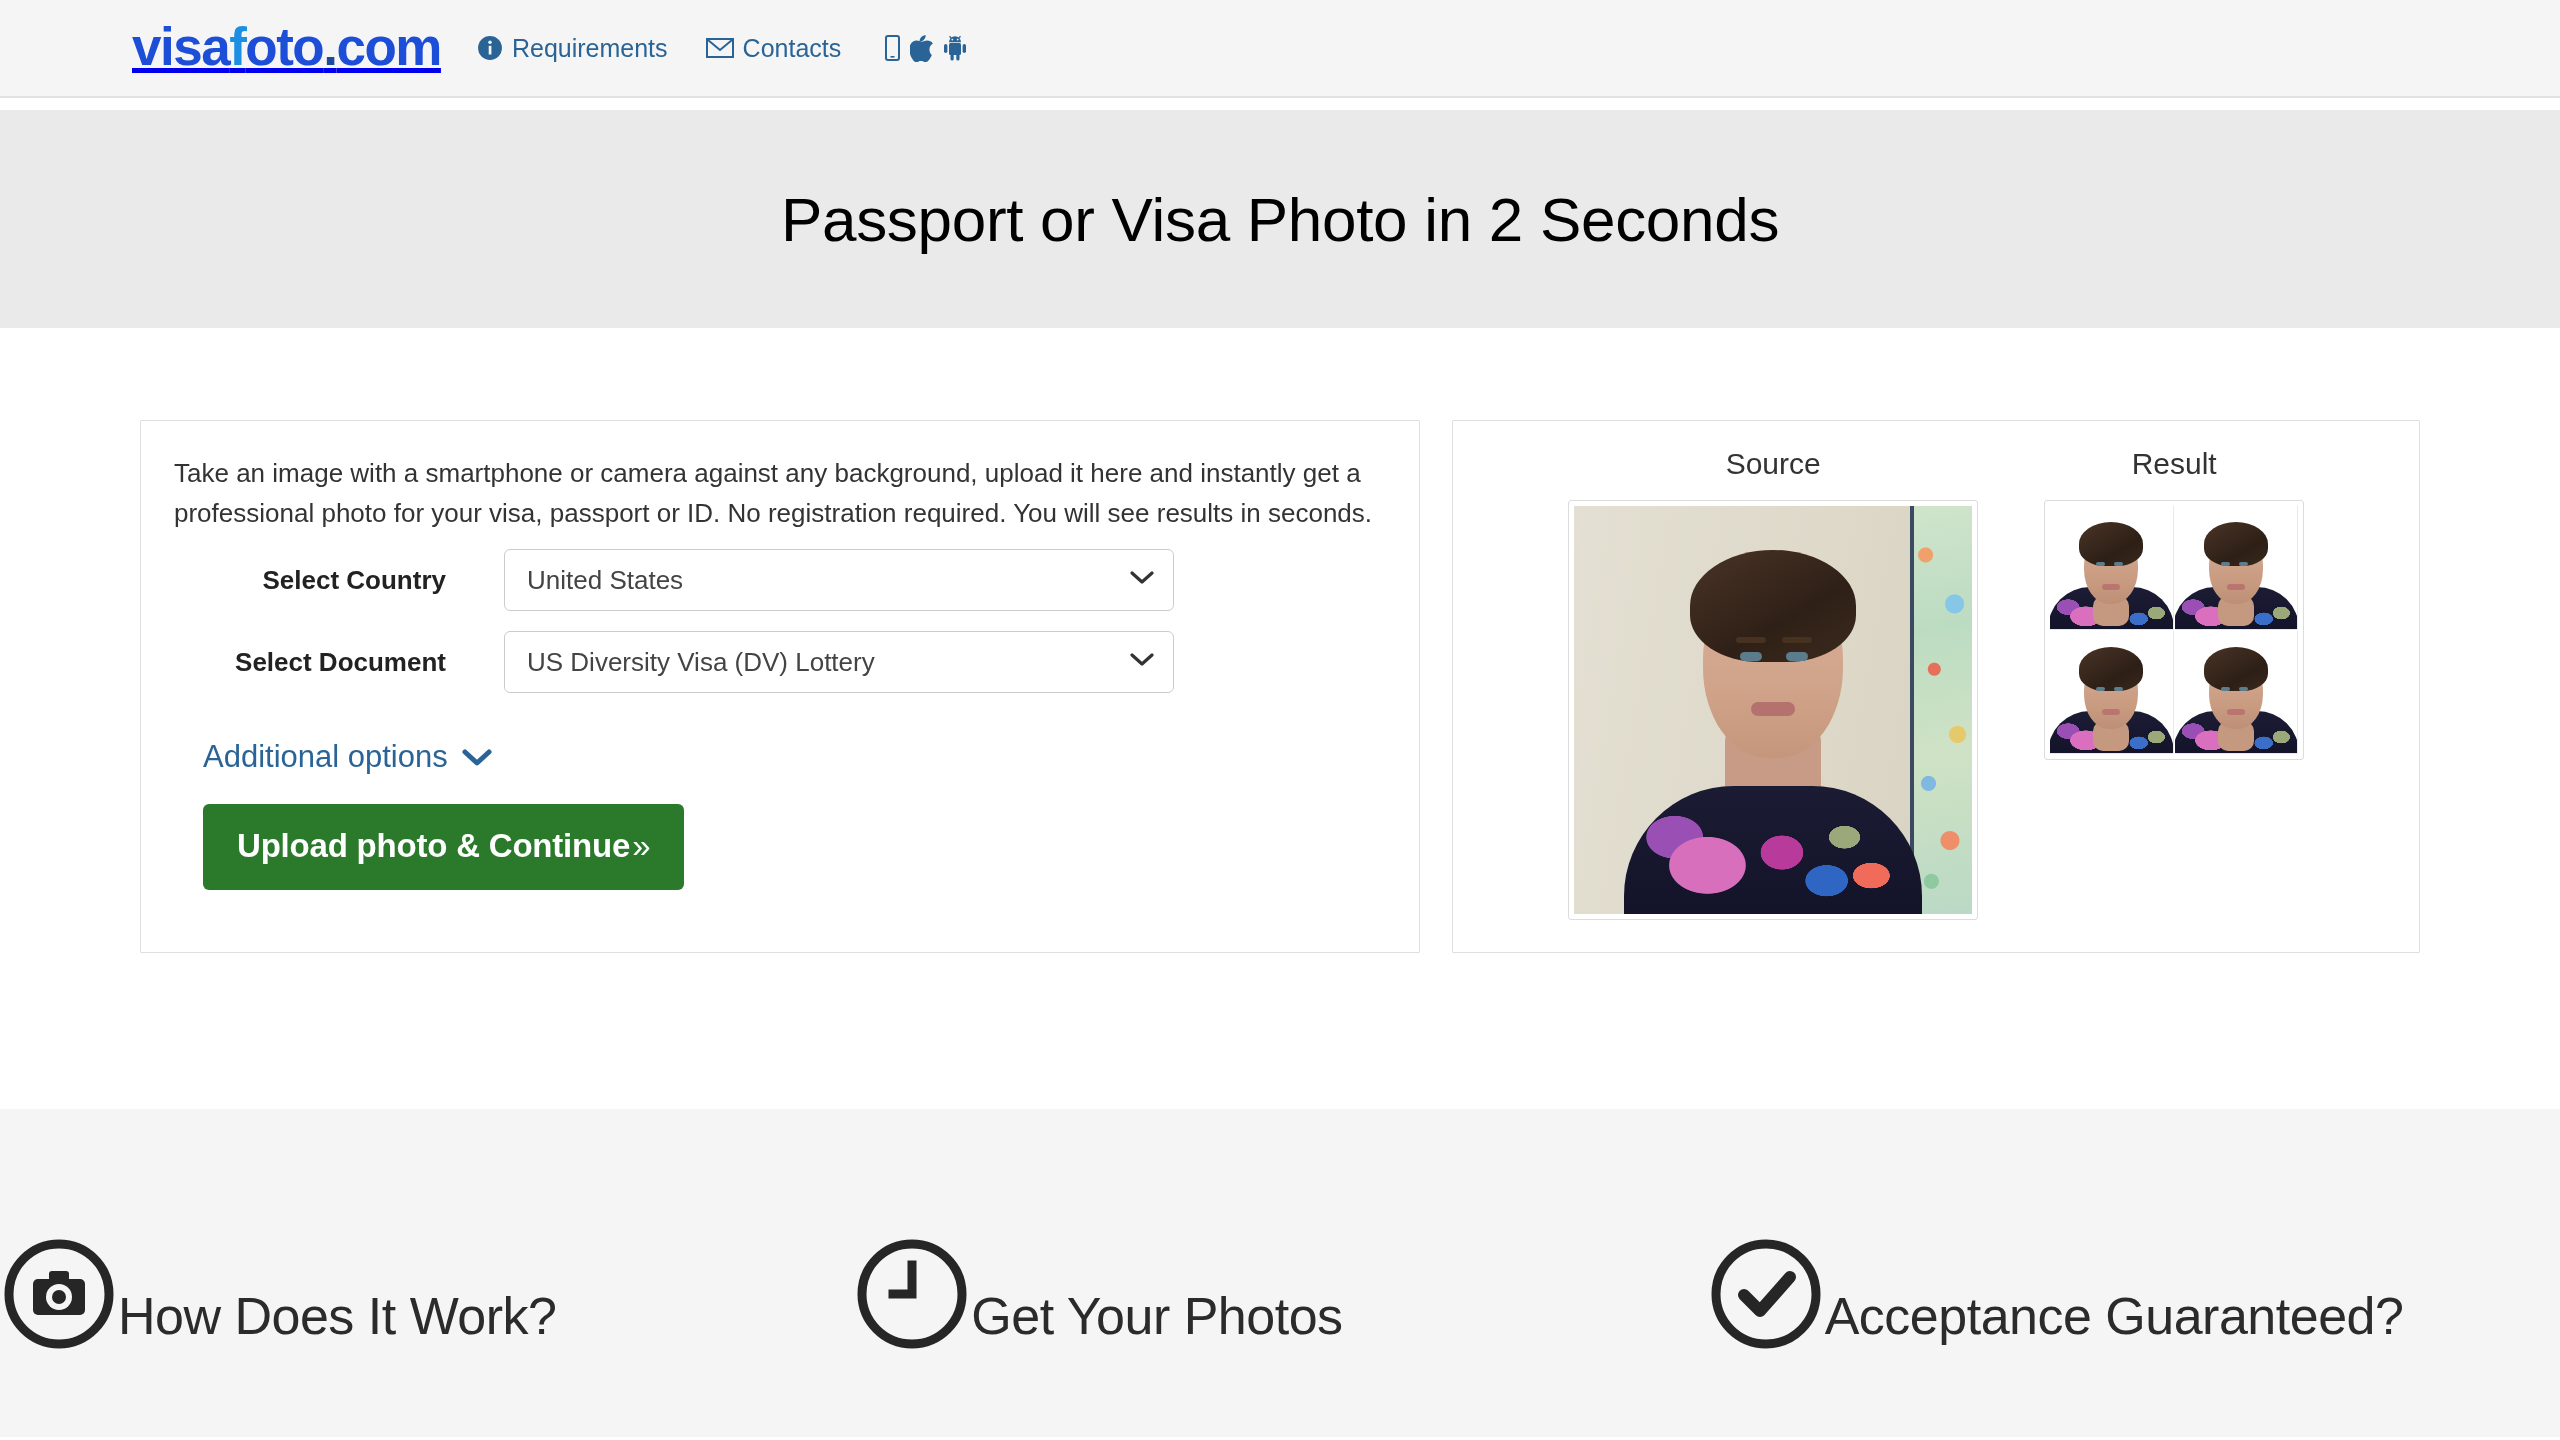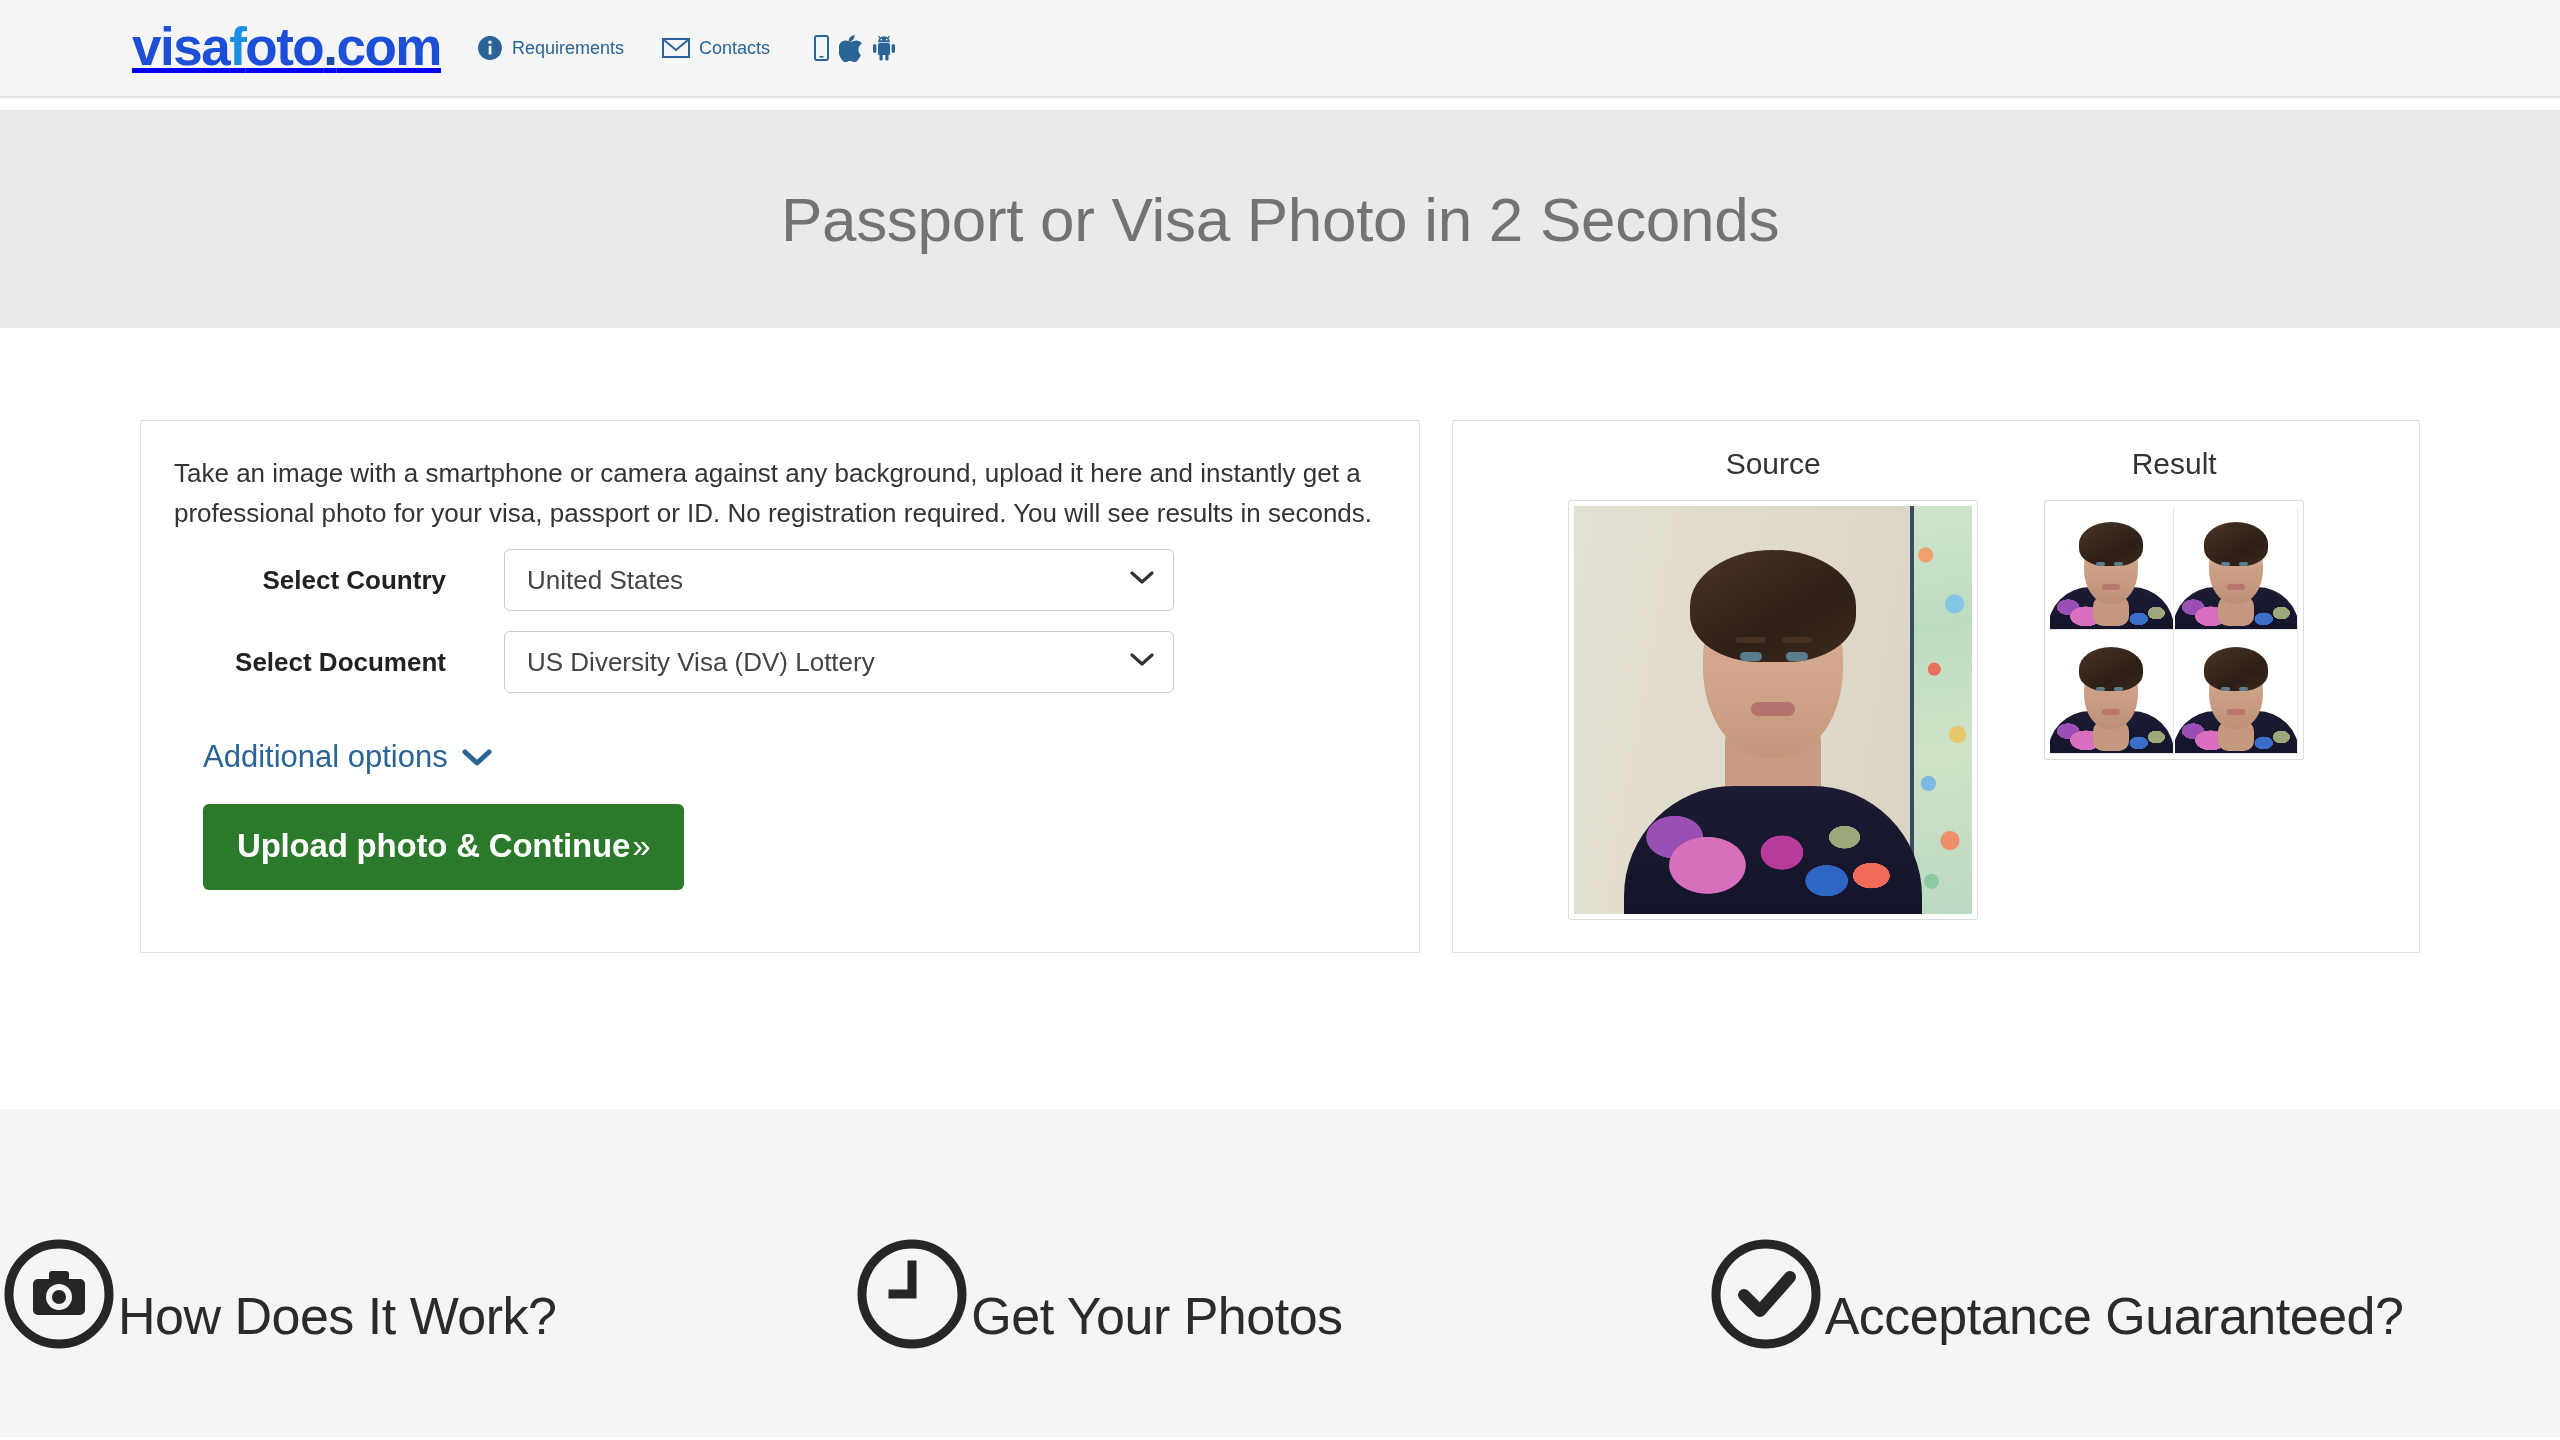--- a/index.html
+++ b/index.html
@@ -40,21 +40,21 @@
   .nav-links {
     display: flex;
     align-items: center;
     gap: 38px;
   }
   .nav-link {
     display: inline-flex;
     align-items: center;
     gap: 9px;
     color: #2a6496;
-    font-size: 18px;
+    font-size: 25px;
     text-decoration: none;
     white-space: nowrap;
   }
   .nav-link svg { display: block; }
   .app-icons {
     display: inline-flex;
     align-items: center;
     gap: 10px;
     margin-left: 6px;
   }
@@ -66,21 +66,21 @@
     height: 218px;
     background: #eaeaea;
     display: flex;
     align-items: center;
     justify-content: center;
   }
   .hero h1 {
     margin: 0;
     font-size: 62px;
     font-weight: 400;
-    color: #737373;
+    color: #000000;
     letter-spacing: -0.3px;
   }
 
   
   .main {
     background: #ffffff;
     height: 781px;
     padding-top: 0;
   }
   .main-inner {

